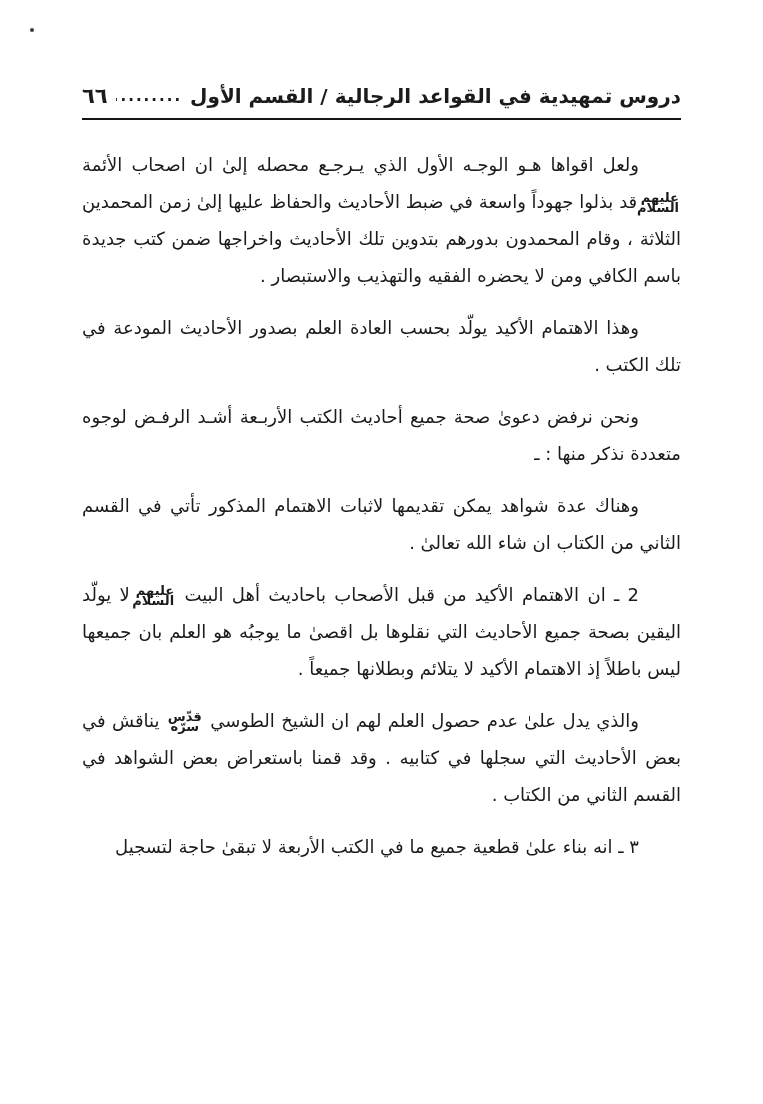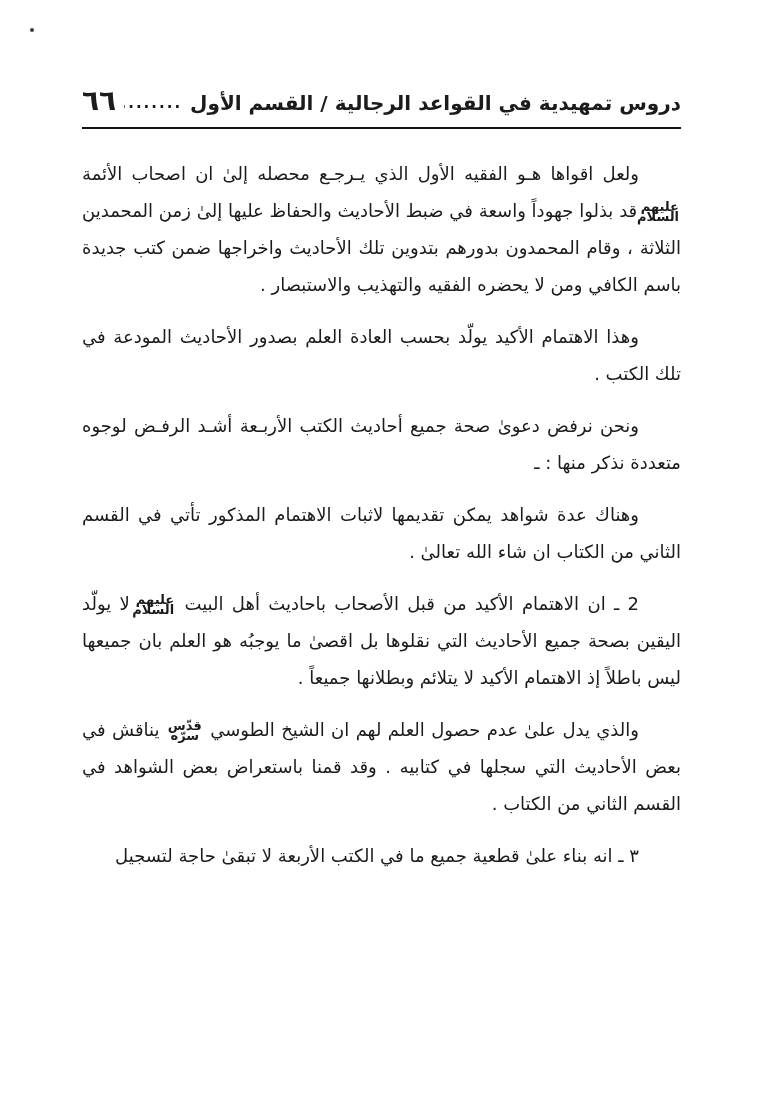--- a/index.html
+++ b/index.html
@@ -42,21 +42,21 @@
   .header .leader-dots{
     flex:1;
     overflow:hidden;
     white-space:nowrap;
     letter-spacing:2px;
     font-size:15px;
     font-weight:bold;
     transform:translateY(-2px);
   }
   .header .page-num{
-    font-size:28px;
+    font-size:21px;
     letter-spacing:1px;
   }
   .body{
     margin-top:26px;
     font-size:18px;
     line-height:37px;
     text-align:justify;
   }
   .para{
     margin:0 0 15px 0;
@@ -82,21 +82,21 @@
   <div class="stray-dot"></div>
 
   <div class="header">
     <span class="title">دروس تمهيدية في القواعد الرجالية / القسم الأول</span>
     <span class="leader-dots">..................................................................</span>
     <span class="page-num">٦٦</span>
   </div>
 
   <div class="body">
 
-    <p class="para"><span>ولعل اقواها هـو الفقيه الأول الذي يـرجـع محصله إلىٰ ان اصحاب الأئمة</span> <span class="honorific">عليهم السلام</span> <span>قد بذلوا جهوداً واسعة في ضبط الأحاديث والحفاظ عليها إلىٰ زمن المحمدين الثلاثة ، وقام المحمدون بدورهم بتدوين تلك الأحاديث واخراجها ضمن كتب جديدة باسم الكافي ومن لا يحضره الفقيه والتهذيب والاستبصار .</span></p>
+    <p class="para"><span>ولعل اقواها هـو الوجـه الأول الذي يـرجـع محصله إلىٰ ان اصحاب الأئمة</span> <span class="honorific">عليهم السلام</span> <span>قد بذلوا جهوداً واسعة في ضبط الأحاديث والحفاظ عليها إلىٰ زمن المحمدين الثلاثة ، وقام المحمدون بدورهم بتدوين تلك الأحاديث واخراجها ضمن كتب جديدة باسم الكافي ومن لا يحضره الفقيه والتهذيب والاستبصار .</span></p>
 
     <p class="para"><span>وهذا الاهتمام الأكيد يولّد بحسب العادة العلم بصدور الأحاديث المودعة في تلك الكتب .</span></p>
 
     <p class="para"><span>ونحن نرفض دعوىٰ صحة جميع أحاديث الكتب الأربـعة أشـد الرفـض لوجوه متعددة نذكر منها : ـ</span></p>
 
     <p class="para"><span>وهناك عدة شواهد يمكن تقديمها لاثبات الاهتمام المذكور تأتي في القسم الثاني من الكتاب ان شاء الله تعالىٰ .</span></p>
 
     <p class="para"><span>2 ـ ان الاهتمام الأكيد من قبل الأصحاب باحاديث أهل البيت</span> <span class="honorific">عليهم السلام</span> <span>لا يولّد اليقين بصحة جميع الأحاديث التي نقلوها بل اقصىٰ ما يوجبُه هو العلم بان جميعها ليس باطلاً إذ الاهتمام الأكيد لا يتلائم وبطلانها جميعاً .</span></p>
 
 

